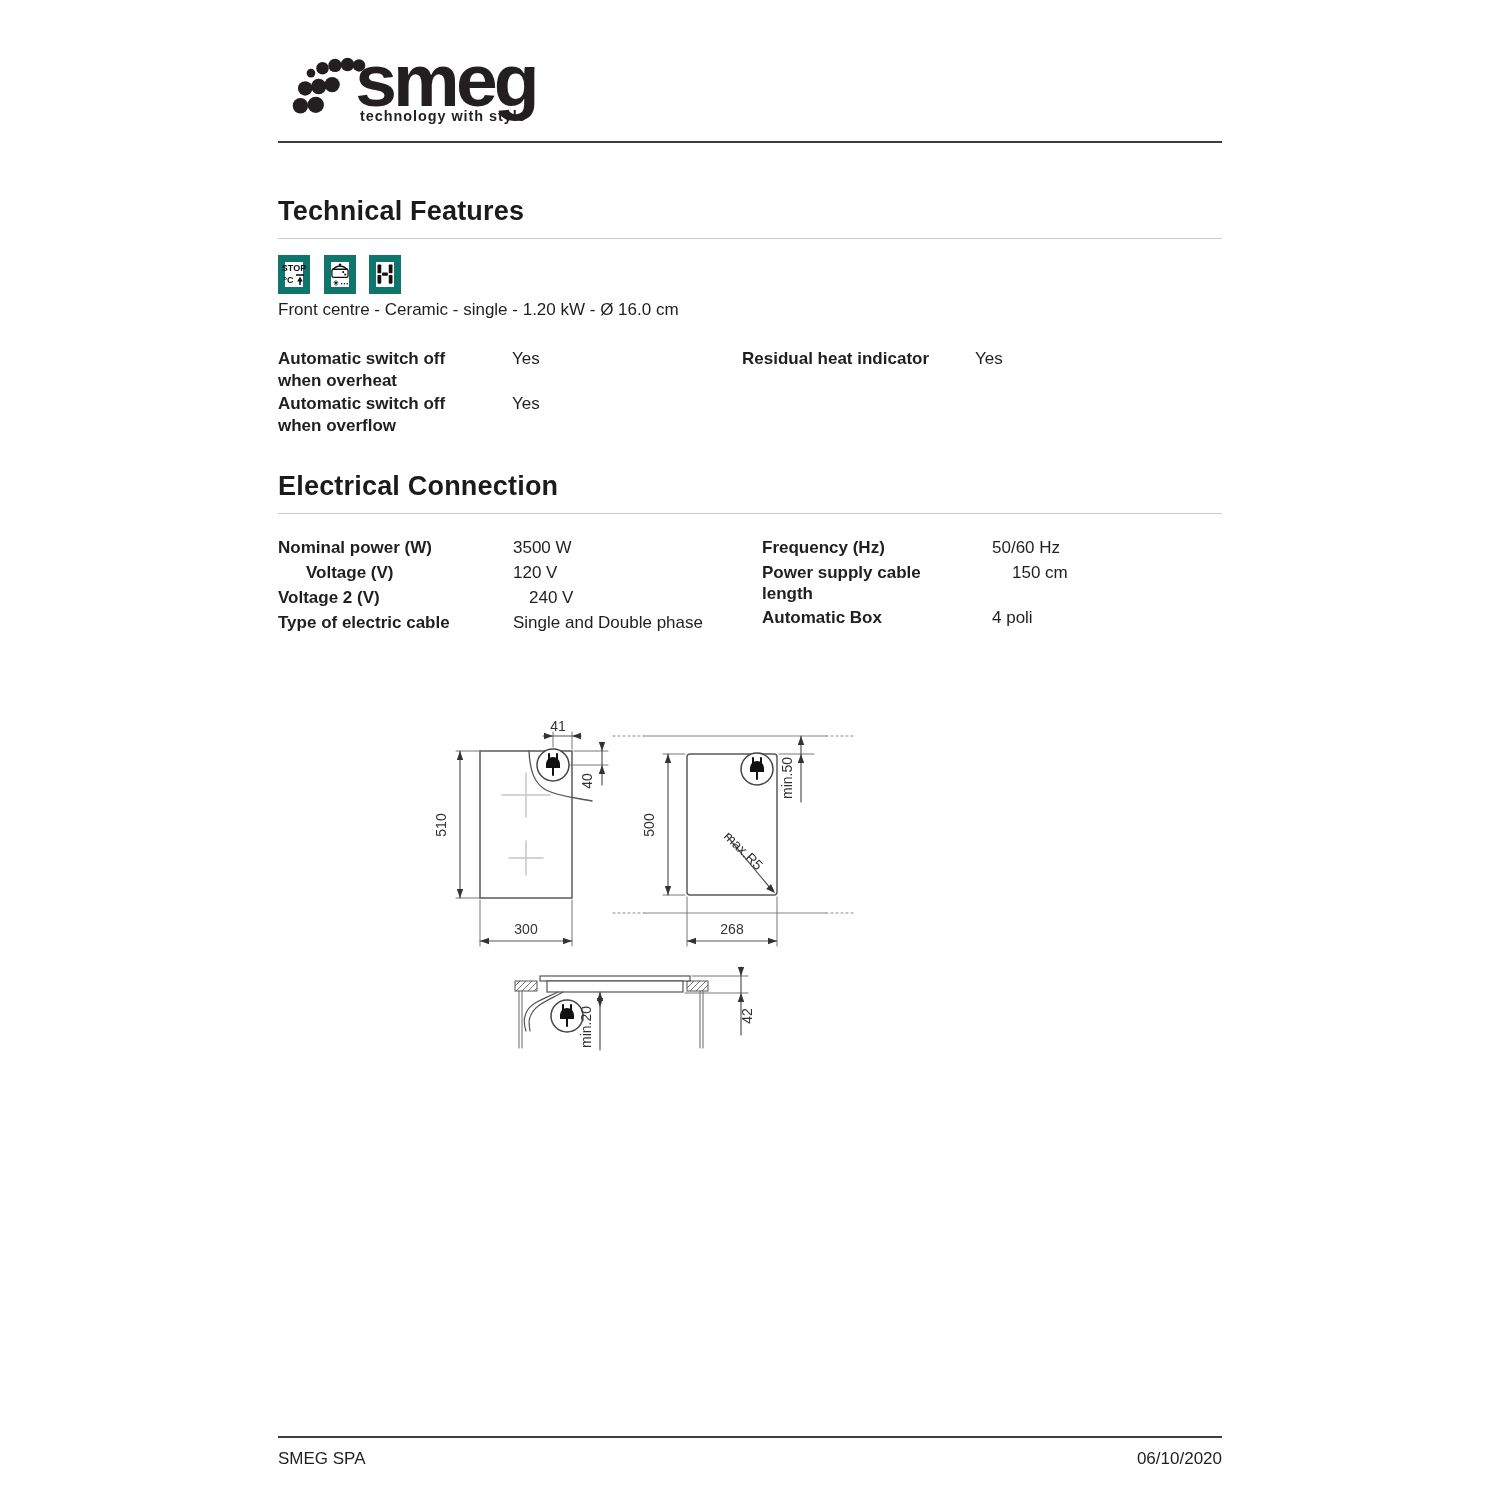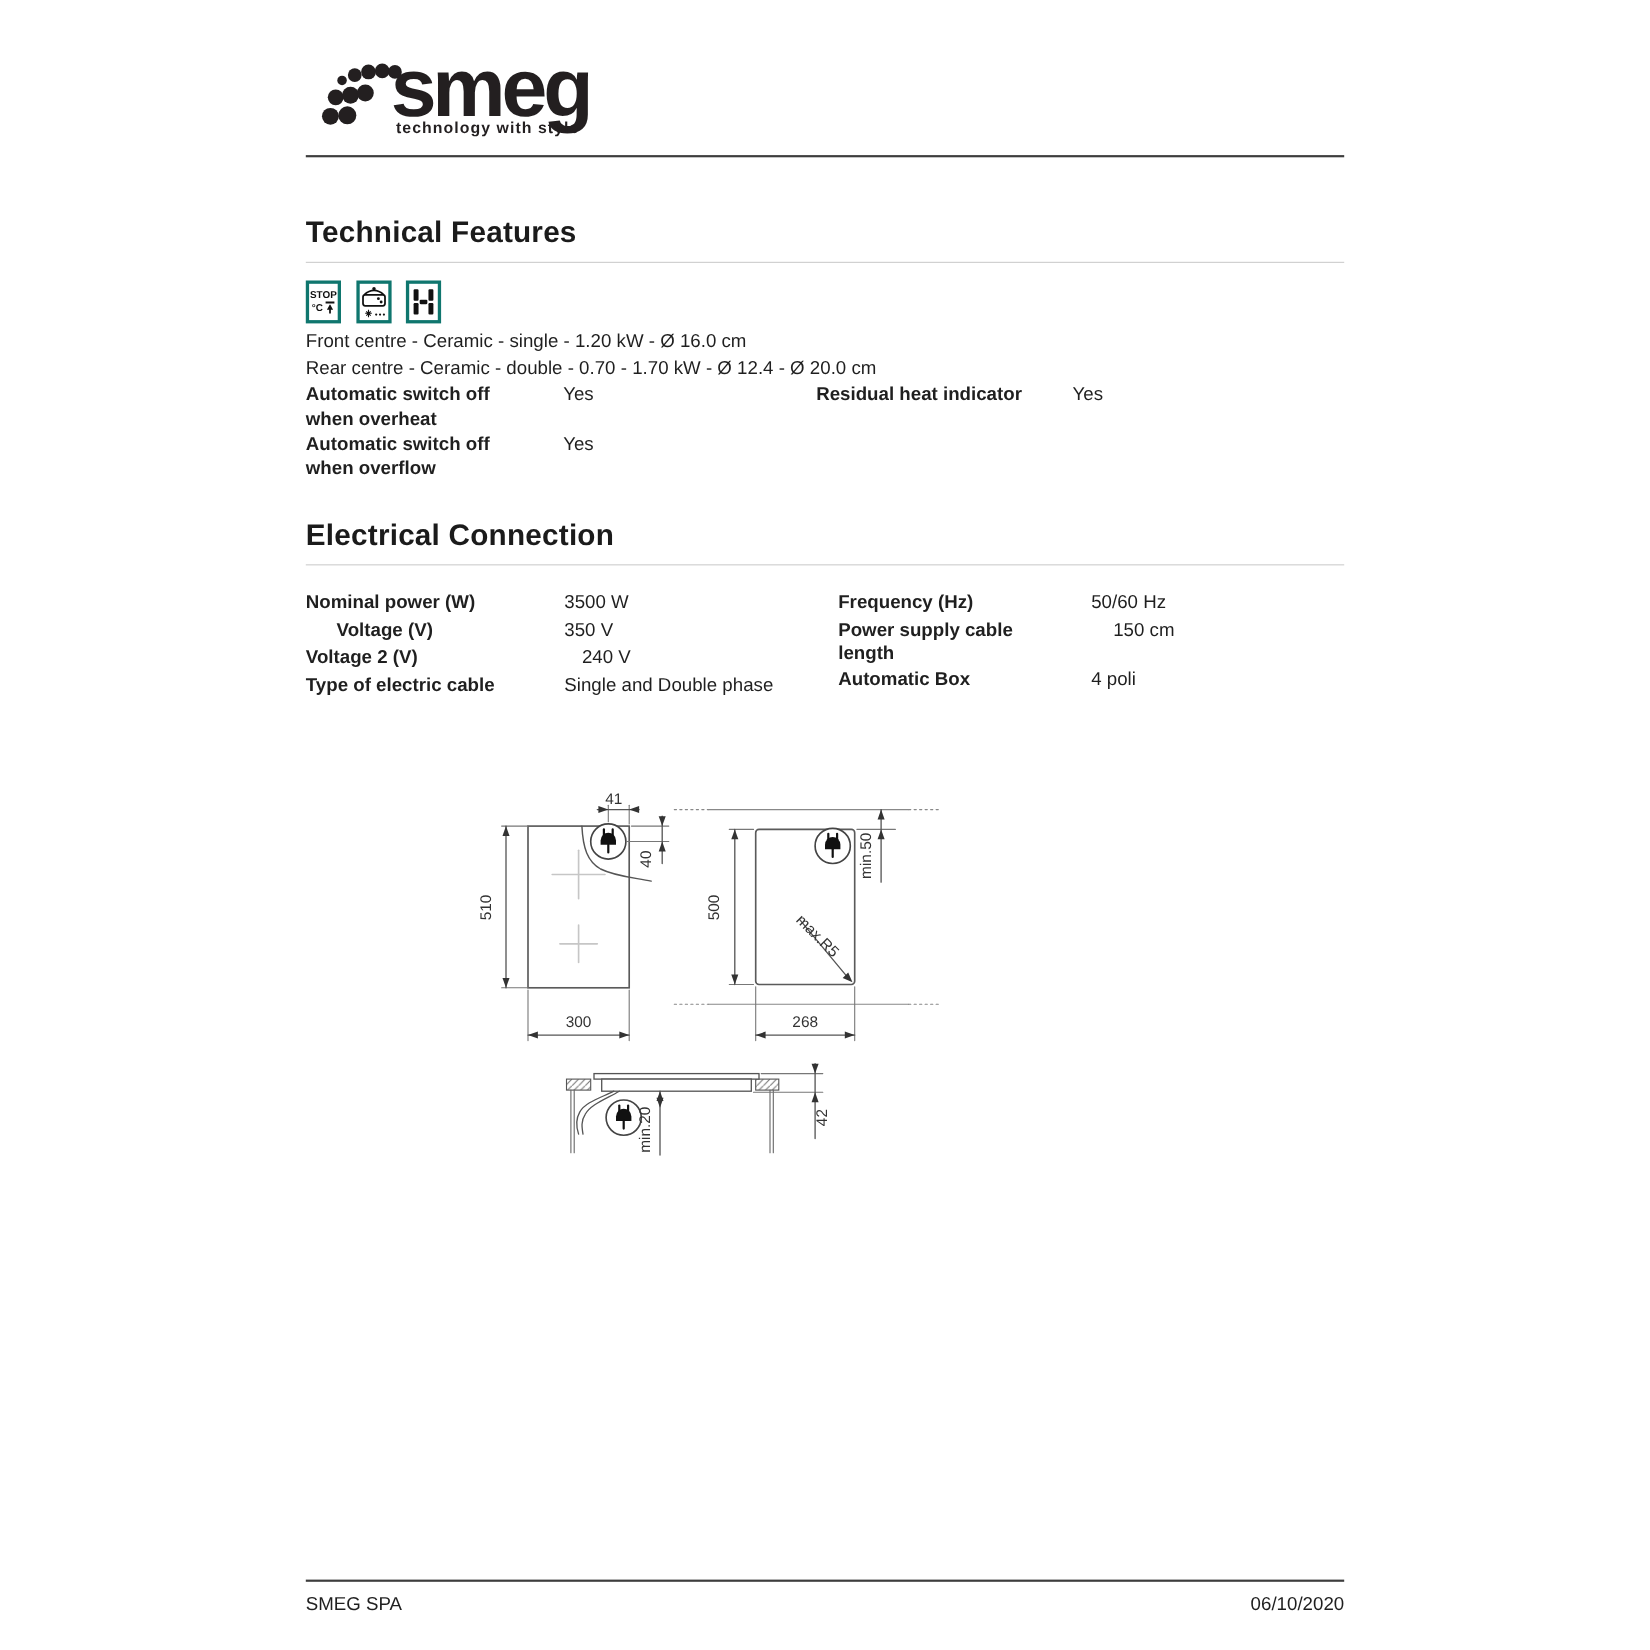--- a/index.html
+++ b/index.html
@@ -4,21 +4,21 @@
 <style>
   html,body{margin:0;padding:0;background:#ffffff;}
   #page{position:relative;width:1500px;height:1500px;background:#ffffff;overflow:hidden;
         font-family:"Liberation Sans",sans-serif;color:#1f1f1f;}
   .abs{position:absolute;}
   .rule-dark{position:absolute;left:278px;width:944px;height:2px;background:#3d3d3d;}
   .rule-light{position:absolute;left:278px;width:944px;height:1px;background:#cccccc;}
   .h2{position:absolute;left:278px;font-size:27px;font-weight:600;color:#1b1b1b;letter-spacing:.2px;}
   .body-txt{font-size:17px;color:#1f1f1f;line-height:22px;}
   .lbl{font-weight:700;}
-  .icon-box{position:absolute;top:255px;width:32px;height:39px;border:3px solid #0f766e;
+  .icon-box{position:absolute;top:255px;width:32px;height:39px;border:7px solid #0f766e;
             box-sizing:border-box;display:flex;flex-direction:column;align-items:center;
             justify-content:center;background:#fff;}
   .icon-box .t1{font-size:9px;font-weight:700;line-height:10px;letter-spacing:0px;color:#111;}
   .icon-row2{display:flex;align-items:center;gap:1px;}
   svg text{font-family:"Liberation Sans",sans-serif;}
   .dim{font-size:14px;fill:#333;}
   .footer-txt{font-size:17px;color:#1f1f1f;}
 </style>
 </head>
 <body>
@@ -77,36 +77,35 @@
     <svg width="26" height="30" viewBox="0 0 26 30">
       <rect x="4" y="3" width="4.5" height="10.5" rx="1" fill="#111"></rect>
       <rect x="4" y="15.5" width="4.5" height="10.5" rx="1" fill="#111"></rect>
       <rect x="17.5" y="3" width="4.5" height="10.5" rx="1" fill="#111"></rect>
       <rect x="17.5" y="15.5" width="4.5" height="10.5" rx="1" fill="#111"></rect>
       <rect x="9.5" y="12.5" width="7" height="4" rx="1" fill="#111"></rect>
     </svg>
   </div>
 
   <div class="abs body-txt" style="left:278px;top:299px;width:760px;">Front centre - Ceramic - single - 1.20 kW - Ø 16.0 cm</div>
-  <div class="abs body-txt" style="left:278px;top:324px;width:760px;">Rear centre - Ceramic - double - 0.70 - 1.70 kW - Ø 12.4 - Ø 20.0 cm</div>
 
   <div class="abs body-txt lbl" style="left:278px;top:348px;width:200px;">Automatic switch off when overheat</div>
   <div class="abs body-txt" style="left:512px;top:348px;">Yes</div>
   <div class="abs body-txt lbl" style="left:742px;top:348px;width:240px;">Residual heat indicator</div>
   <div class="abs body-txt" style="left:975px;top:348px;">Yes</div>
   <div class="abs body-txt lbl" style="left:278px;top:393px;width:200px;">Automatic switch off when overflow</div>
   <div class="abs body-txt" style="left:512px;top:393px;">Yes</div>
 
   <div class="h2" style="top:471px;">Electrical Connection</div>
   <div class="rule-light" style="top:513px;"></div>
 
   <div class="abs body-txt lbl" style="left:278px;top:537px;width:230px;">Nominal power (W)</div>
   <div class="abs body-txt" style="left:513px;top:537px;">3500 W</div>
   <div class="abs body-txt lbl" style="left:278px;top:562px;width:230px;margin-left:28px;">Voltage (V)</div>
-  <div class="abs body-txt" style="left:513px;top:562px;">350 V</div>
+  <div class="abs body-txt" style="left:513px;top:562px;">120 V</div>
   <div class="abs body-txt lbl" style="left:278px;top:587px;width:230px;">Voltage 2 (V)</div>
   <div class="abs body-txt" style="left:529px;top:587px;">240 V</div>
   <div class="abs body-txt lbl" style="left:278px;top:612px;width:230px;">Type of electric cable</div>
   <div class="abs body-txt" style="left:513px;top:612px;">Single and Double phase</div>
 
   <div class="abs body-txt lbl" style="left:762px;top:537px;width:230px;">Frequency (Hz)</div>
   <div class="abs body-txt" style="left:992px;top:537px;">50/60 Hz</div>
   <div class="abs body-txt lbl" style="left:762px;top:562px;width:185px;line-height:21px;">Power supply cable length</div>
   <div class="abs body-txt" style="left:1012px;top:562px;">150 cm</div>
   <div class="abs body-txt lbl" style="left:762px;top:607px;width:230px;">Automatic Box</div>

